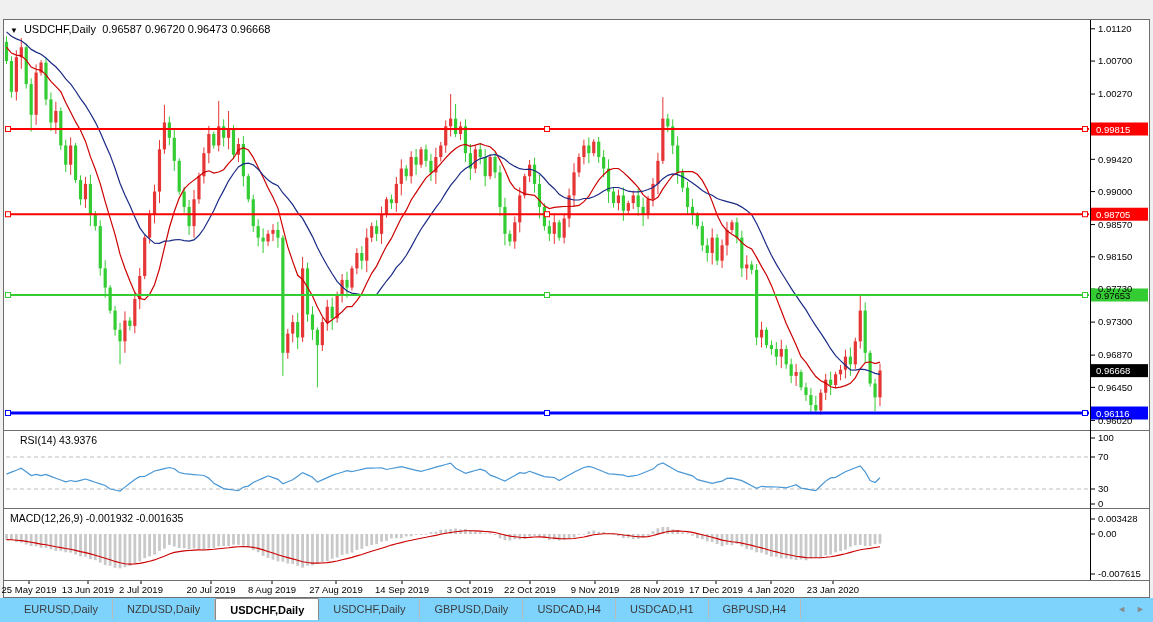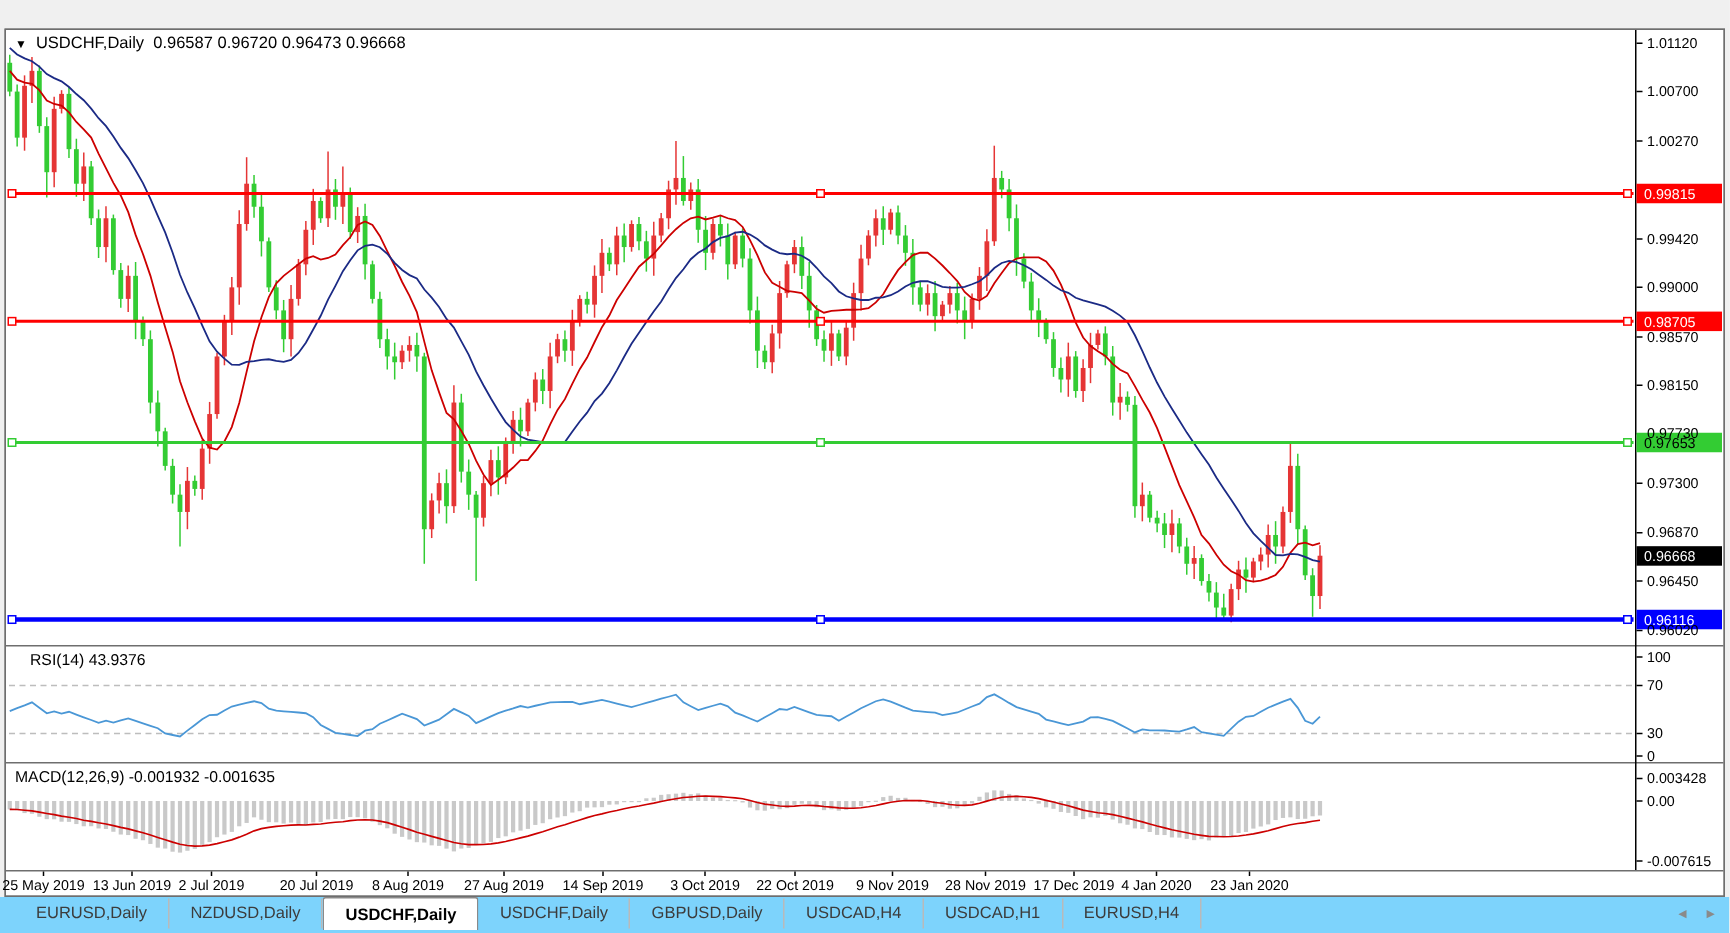--- a/index.html
+++ b/index.html
@@ -696,21 +696,21 @@
   <div class="overlay" id="macd-label">MACD(12,26,9) -0.001932 -0.001635</div>
 
   <div id="tabbar">
       <div class="tab">EURUSD,Daily</div>
       <div class="tab">NZDUSD,Daily</div>
       <div class="tab active">USDCHF,Daily</div>
       <div class="tab">USDCHF,Daily</div>
       <div class="tab">GBPUSD,Daily</div>
       <div class="tab">USDCAD,H4</div>
       <div class="tab">USDCAD,H1</div>
-      <div class="tab">EURUSD,H4</div>
+      <div class="tab">GBPUSD,H4</div>
     </div>
 
   <div id="tab-arrows">
     <span>◄</span>
     <span>►</span>
   </div>
 
 </div>
 
 </body></html>

